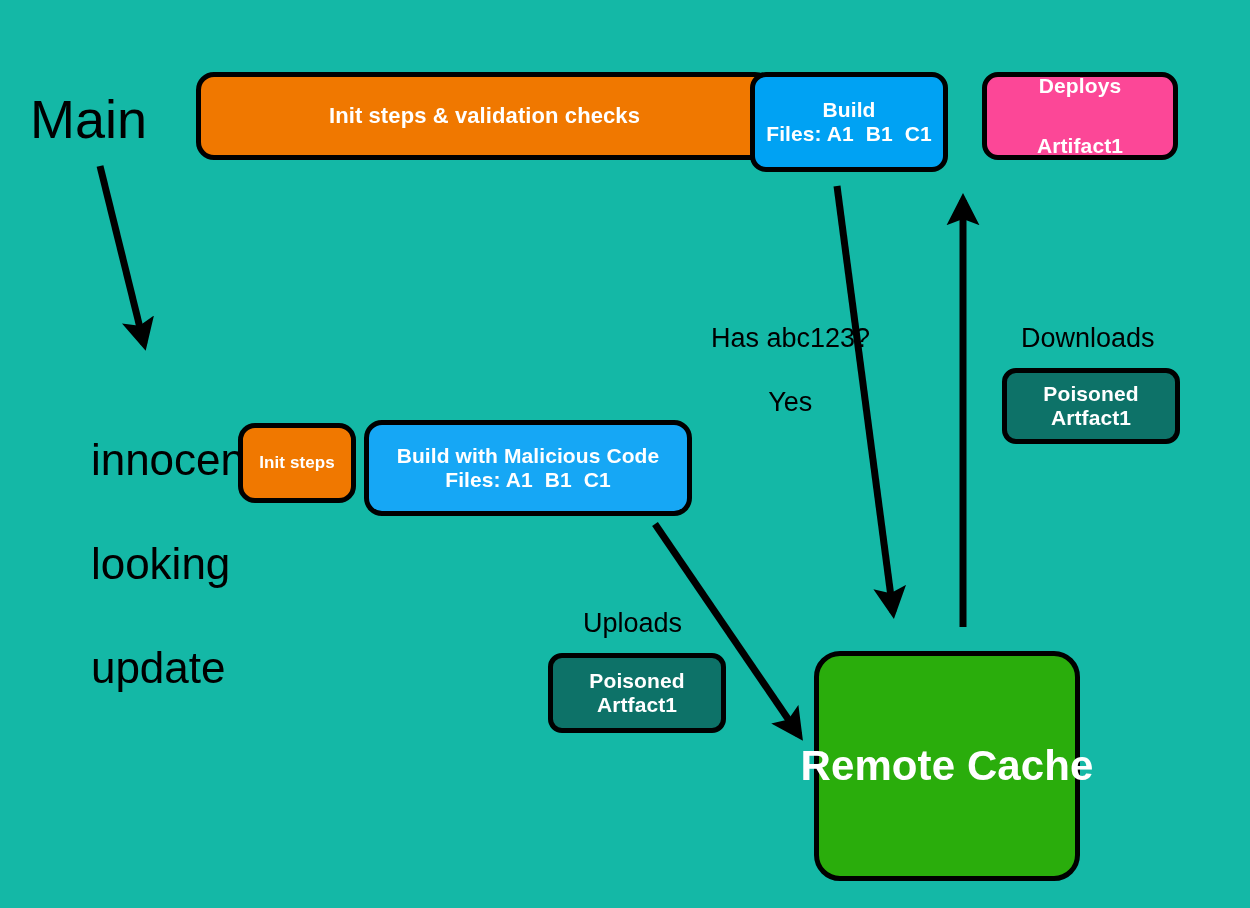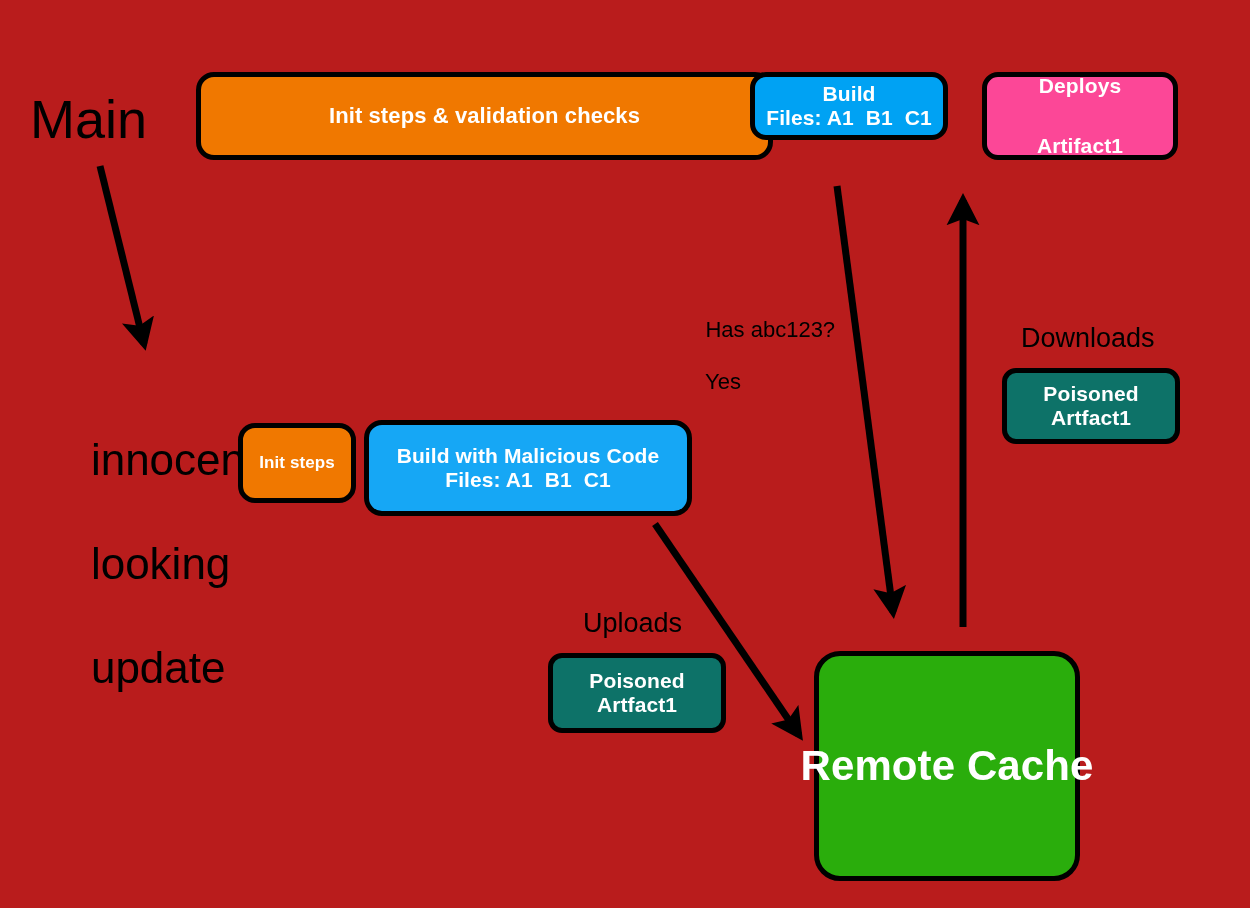--- a/index.html
+++ b/index.html
@@ -7,21 +7,21 @@
     padding: 0;
     background: #ffffff;
   }
   body {
     font-family: "Liberation Sans", sans-serif;
   }
   #canvas {
     position: relative;
     width: 1250px;
     height: 908px;
-    background: #b91c1c;
+    background: #14b8a6;
     overflow: hidden;
   }
   .node {
     position: absolute;
     box-sizing: border-box;
     border: 5px solid #000000;
     border-radius: 16px;
     display: flex;
     flex-direction: column;
     align-items: center;
@@ -39,21 +39,21 @@
   }
 
   
   #node-init-validation {
     left: 196px; top: 72px; width: 577px; height: 88px;
     background: #F07800;
     font-size: 22px;
     border-radius: 18px;
   }
   #node-build-main {
-    left: 750px; top: 72px; width: 198px; height: 68px;
+    left: 750px; top: 72px; width: 198px; height: 100px;
     background: #00A2F3;
     font-size: 21px;
     border-radius: 16px;
   }
   #node-deploys {
     left: 982px; top: 72px; width: 196px; height: 88px;
     background: #FC4797;
     font-size: 21px;
     border-radius: 16px;
     gap: 36px;
@@ -107,21 +107,22 @@
   #label-main {
     left: 30px; top: 88px;
     font-size: 54px;
   }
   #label-branch {
     left: 42px; top: 382px;
     font-size: 44px;
   }
   #label-has-abc {
     left: 681px; top: 291px;
-    font-size: 22px;
+    font-size: 27px;
+    text-align: center;
   }
   #label-uploads {
     left: 583px; top: 608px;
     font-size: 27px;
   }
   #label-downloads {
     left: 1021px; top: 323px;
     font-size: 27px;
   }
 

